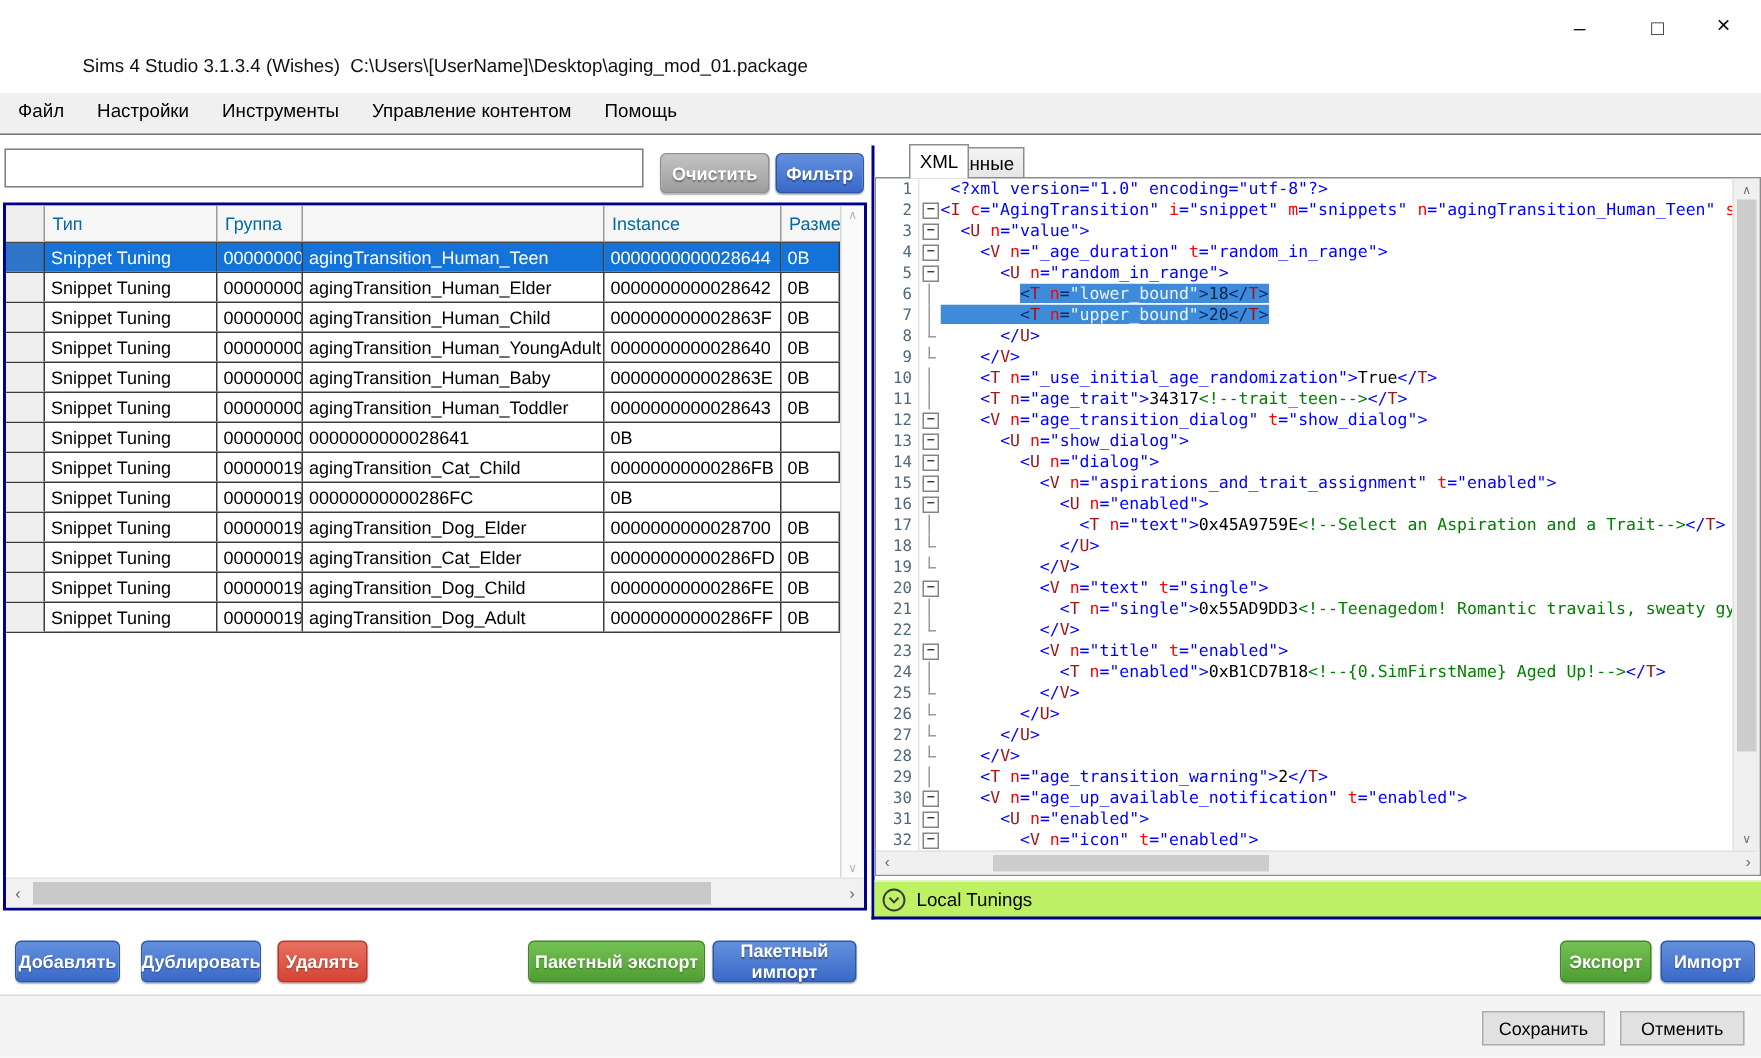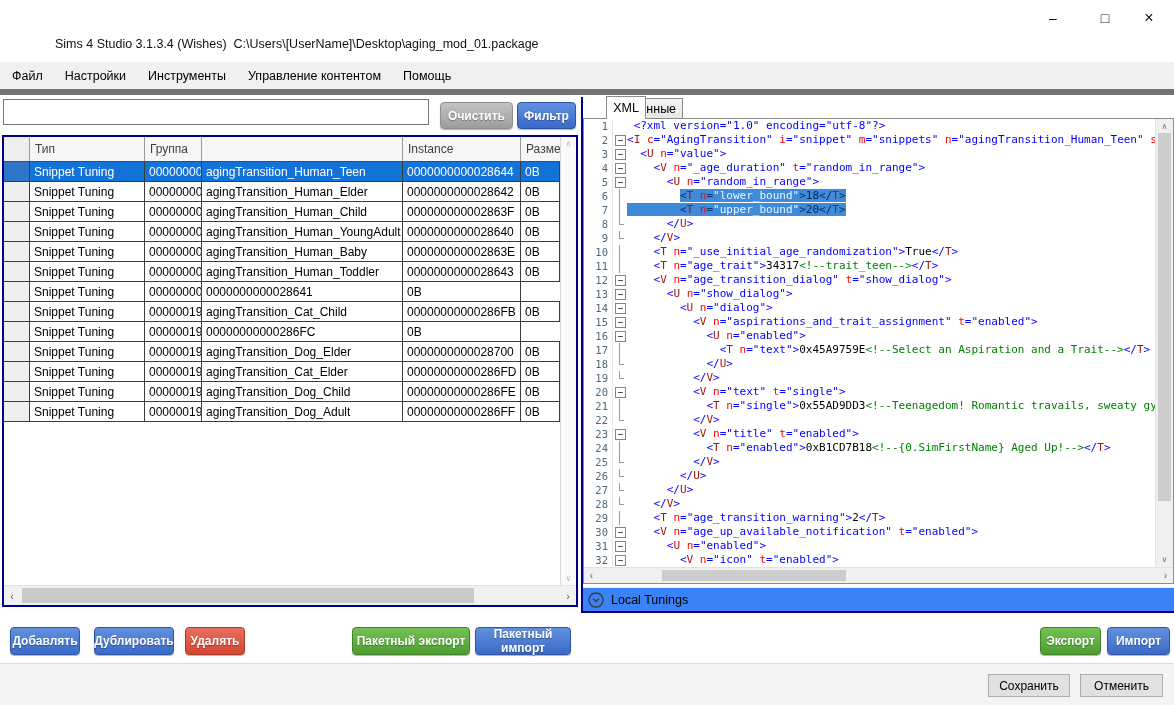--- a/index.html
+++ b/index.html
@@ -6,21 +6,21 @@
   body{width:1174px;height:705px;position:relative;overflow:hidden;background:#fff;
        font-family:"Liberation Sans",sans-serif;color:#000;-webkit-font-smoothing:antialiased}
   
   .titlebar{position:absolute;left:0;top:0;width:1174px;height:60px;background:#fff}
   .win-title{position:absolute;left:55px;top:37px;font-size:12.5px;color:#111;white-space:pre}
   .win-btn{position:absolute;top:4px;width:34px;height:28px;display:flex;align-items:center;justify-content:center;
            font-size:14px;color:#111;cursor:default}
   .wb-min{left:1036px}.wb-max{left:1088px}.wb-close{left:1132px;font-size:16px}
   
   .menubar{position:absolute;left:0;top:62px;width:1174px;height:27px;background:#f0f0f0;
-           border-bottom:6px solid #737373;display:flex;align-items:center;font-size:12.5px}
+           border-bottom:1px solid #737373;display:flex;font-size:12.5px}
   .menu-item{padding:5px 11px;white-space:nowrap}
   .menu-item:first-child{margin-left:1px}
   
   .search-input{position:absolute;left:3px;top:99px;width:426px;height:26px;border:1px solid #7a7a7a;
                 font-size:13px;padding:0 5px;box-sizing:border-box;outline:none;background:#fff}
   .btn{position:absolute;border-radius:4px;color:#fff;font-weight:bold;font-size:12px;text-align:center;
        box-shadow:0 1px 1px rgba(0,0,0,.3);display:flex;align-items:center;justify-content:center;cursor:default;
        text-shadow:0 1px 1px rgba(0,0,0,.35)}
   .btn-gray{background:linear-gradient(#c3c3c3,#9d9d9d);border:1px solid #8f8f8f}
   .btn-blue{background:linear-gradient(#6390dd,#3a69c8);border:1px solid #2e56a6}
@@ -28,21 +28,21 @@
   .btn-green{background:linear-gradient(#74c153,#4f9e33);border:1px solid #418428}
   .b-clear{left:440px;top:102px;width:71px;height:25px}
   .b-filter{left:517px;top:102px;width:57px;height:25px}
   
   .table-wrap{position:absolute;left:2px;top:135px;width:576px;height:472px;border:2px solid #00008b;
               box-sizing:border-box;background:#fff;display:flex;flex-direction:column}
   .table-content{flex:1;display:flex;overflow:hidden}
   .table-main{flex:1;overflow:hidden}
   .tr{display:grid;grid-template-columns:26px 115px 57px 201px 118px 1fr;font-size:12px}
   .thead{height:24px;background:#f6f6f6;border-bottom:1px solid #4a4a4a}
-  .thead .tc{display:flex;align-items:center;padding-left:5px;border-right:1px solid #9a9a9a;color:#404040}
+  .thead .tc{display:flex;align-items:center;padding-left:5px;border-right:1px solid #9a9a9a;color:#0369a1}
   .trow{height:19px;border-bottom:1px solid #3c3c3c}
   .trow .tc{display:flex;align-items:center;padding-left:4px;border-right:1px solid #3c3c3c;
             white-space:nowrap;overflow:hidden}
   .tc-rowhead{background:#efefef;padding-left:0 !important}
   .trow.selected .tc{background:#1373d8;color:#fff}
   .trow.selected .tc-rowhead{background:#2e74c8}
   .tvscroll{width:15px;background:#fafafa;border-left:1px solid #d8d8d8;position:relative}
   .tvscroll .arr{position:absolute;left:0;width:100%;text-align:center;font-size:8px;color:#b5b5b5}
   .thscroll{height:19px;background:#f1f1f1;position:relative;border-top:1px solid #e3e3e3}
   .thscroll .arr{position:absolute;top:0;height:100%;width:16px;display:flex;align-items:center;
@@ -71,21 +71,21 @@
   .ct{flex:1;white-space:pre;overflow:hidden}
   .d{color:#0000ff}.t{color:#a31515}.a{color:#ff0000}.s{color:#0000ff}.x{color:#000}.c{color:#008000}
   .sel{background:#3d8bd9}
   .sel .s{color:#eaf4ff}.sel .d{color:#0a2a6a}.sel .x{color:#06264d}
   .ed-vscroll{width:17px;flex:0 0 17px;background:#f0f0f0;border-left:1px solid #e2e2e2;position:relative}
   .ed-vscroll .arr{position:absolute;left:0;width:100%;text-align:center;font-size:8px;color:#707070}
   .ed-hscroll{height:15px;background:#f0f0f0;border-top:1px solid #e2e2e2;position:relative}
   .ed-hscroll .arr{position:absolute;top:0;height:100%;width:15px;display:flex;align-items:center;
                    justify-content:center;font-size:10px;color:#666}
   
-  .local-tunings{position:absolute;left:583px;top:587px;width:591px;height:24px;background:#3b82f6;
+  .local-tunings{position:absolute;left:583px;top:587px;width:591px;height:24px;background:#bef264;
                  border-top:1px solid #e8e8e8;display:flex;align-items:center;font-size:12.5px}
   .lt-icon{margin:0 7px 0 5px;display:flex;align-items:center}
   .navy-underline{position:absolute;left:581px;top:611px;width:593px;height:2px;background:#00008b}
   
   .b-add{left:10px;top:627px;width:68px;height:26px}
   .b-dup{left:94px;top:627px;width:78px;height:26px}
   .b-del{left:185px;top:627px;width:58px;height:26px}
   .b-bexp{left:352px;top:627px;width:116px;height:26px}
   .b-bimp{left:475px;top:627px;width:94px;height:26px}
   .b-exp{left:1040px;top:627px;width:59px;height:26px}

